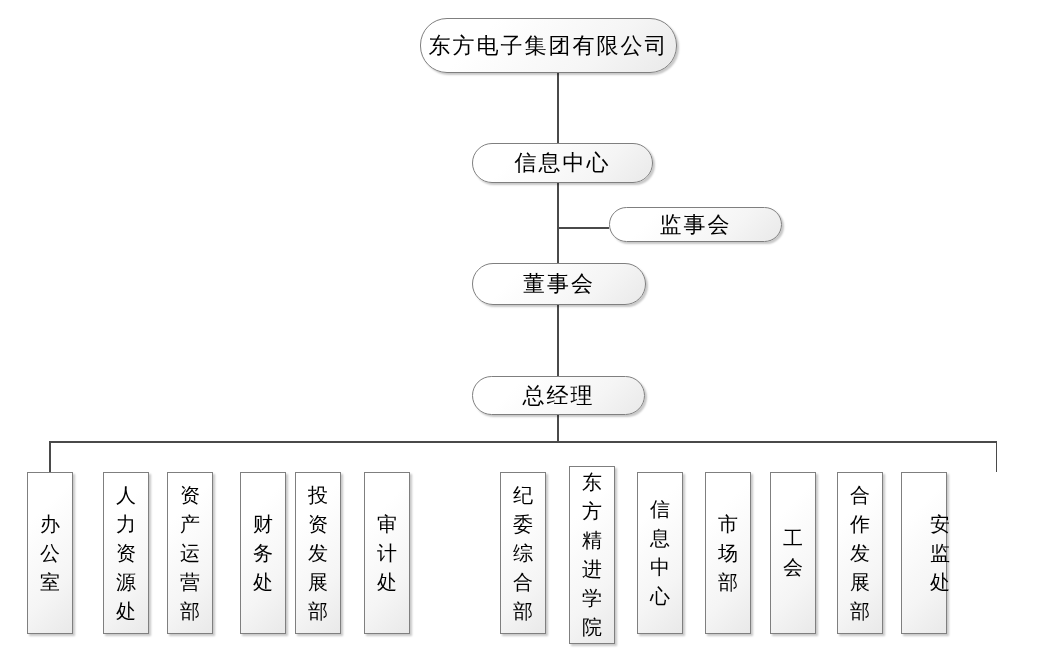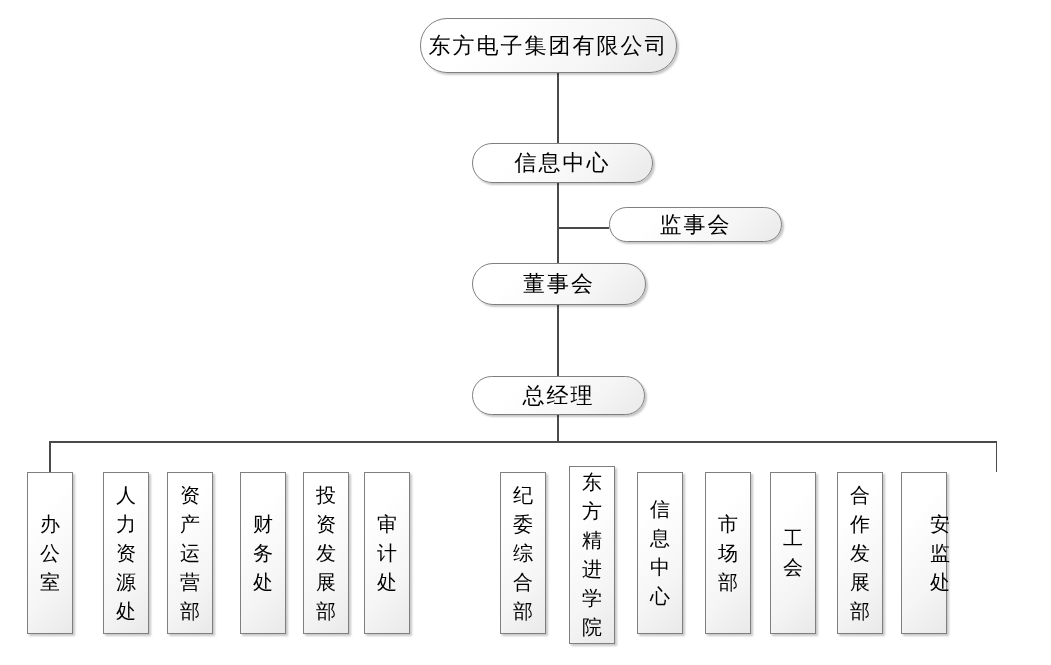--- a/index.html
+++ b/index.html
@@ -81,21 +81,21 @@
   </div>
   <div class="node vnode" style="left:103px;top:472px;width:46px;height:162px;">
     <span>人力资源处</span>
   </div>
   <div class="node vnode" style="left:167px;top:472px;width:46px;height:162px;">
     <span>资产运营部</span>
   </div>
   <div class="node vnode" style="left:240px;top:472px;width:46px;height:162px;">
     <span>财务处</span>
   </div>
-  <div class="node vnode" style="left:303px;top:472px;width:46px;height:162px;">
+  <div class="node vnode" style="left:295px;top:472px;width:46px;height:162px;">
     <span>投资发展部</span>
   </div>
   <div class="node vnode" style="left:364px;top:472px;width:46px;height:162px;">
     <span>审计处</span>
   </div>
   <div class="node vnode" style="left:500px;top:472px;width:46px;height:162px;">
     <span>纪委综合部</span>
   </div>
   <div class="node vnode" style="left:569px;top:466px;width:46px;height:178px;">
     <span>东方精进学院</span>

